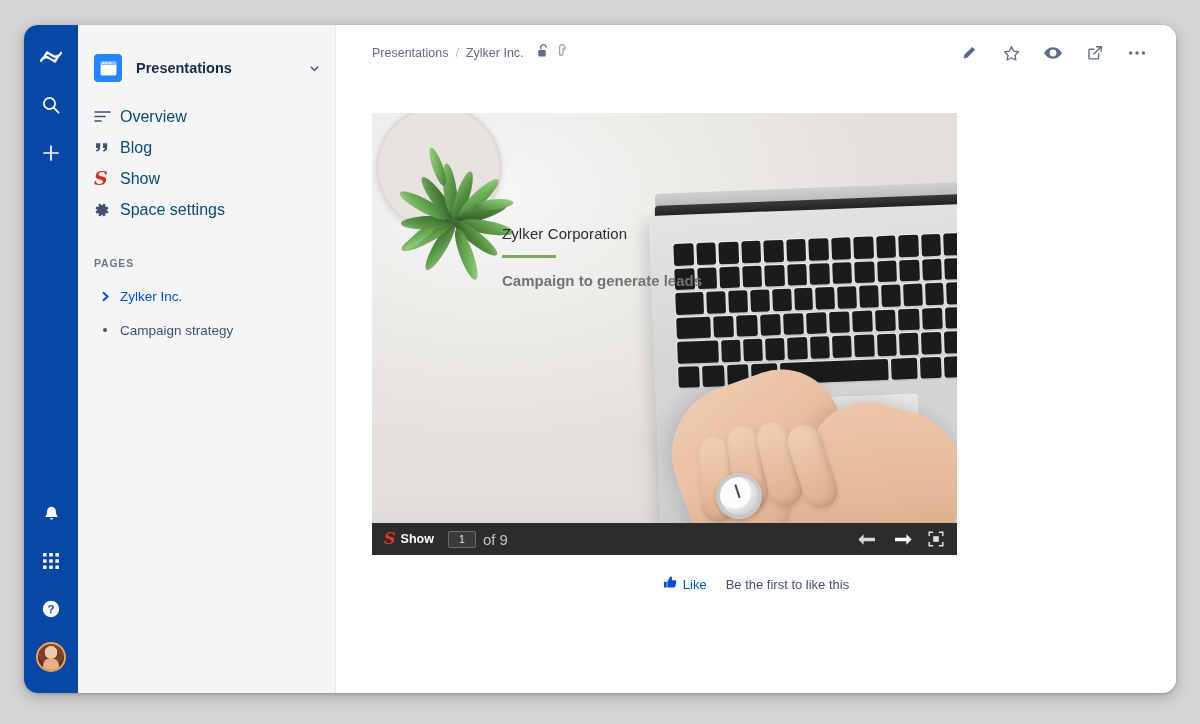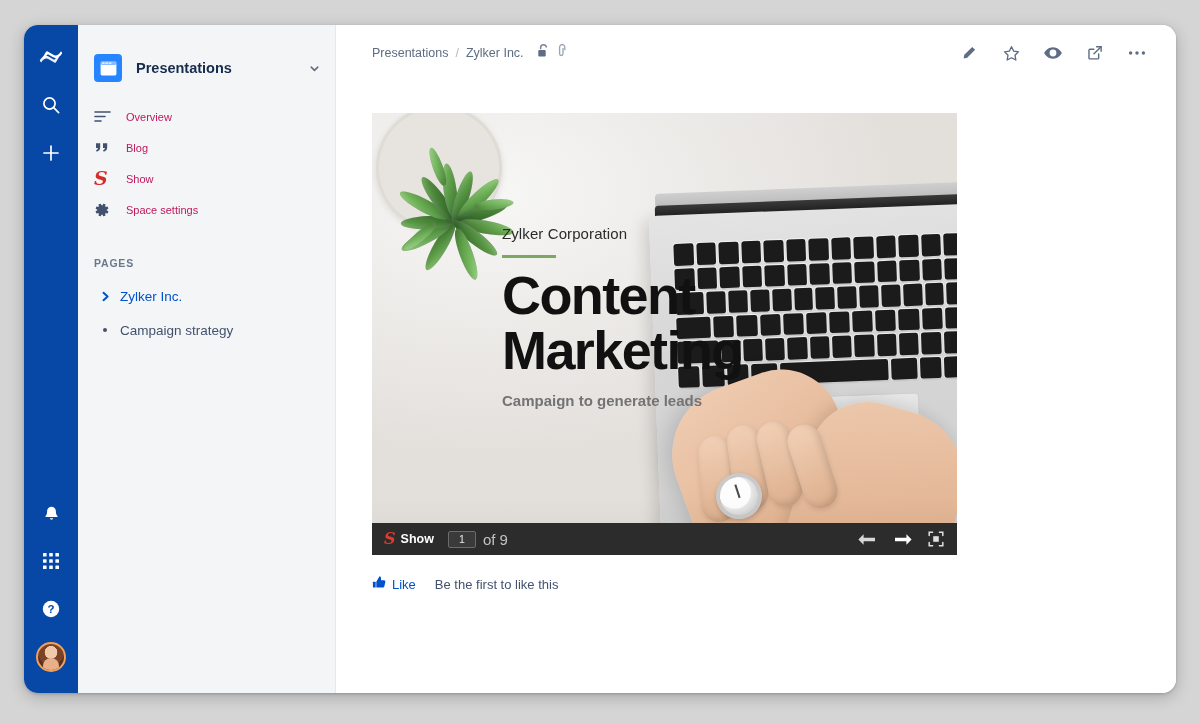--- a/index.html
+++ b/index.html
@@ -87,22 +87,22 @@
     height: 31px;
     padding-left: 16px;
     cursor: pointer;
   }
   .nav-icon {
     width: 26px; flex: 0 0 26px;
     display: flex; align-items: center; justify-content: flex-start;
     color: #42526e;
   }
   .nav-label {
-    font-size: 11px; color: #be185d;
-    margin-left: 6px;
+    font-size: 16px; color: #0c4a6e;
+    margin-left: 0;
   }
   .show-s {
     font-family: "DejaVu Serif", serif;
     color: #d32d27; font-size: 19px; font-weight: 700;
     font-style: italic; line-height: 1;
   }
 
   #pages-label {
     font-size: 10.5px; font-weight: 700; letter-spacing: .8px;
     color: #6b778c; padding-left: 16px;
@@ -338,21 +338,21 @@
   }
   .nav-arrow { color: #d8d8d8; cursor: pointer; display: flex; }
   #fullscreen-btn {
     width: 22px; height: 22px; display: flex;
     align-items: center; justify-content: center; cursor: pointer;
   }
 
   
   #like-row {
     display: flex; align-items: center;
-    margin-top: 20px; gap: 19px;
+    margin-top: 20px; gap: 19px; justify-content: center;
   }
   #like-button {
     display: flex; align-items: center; gap: 5px;
     cursor: pointer; color: #0052cc;
   }
   #like-label { font-size: 13px; color: #0052cc; }
   #like-status { font-size: 13px; color: #42526e; }
 </style>
 </head>
 <body>
@@ -675,24 +675,20 @@
             <div class="finger" style="left:68px; top:2px;  transform:rotate(-3deg);"></div>
             <div class="finger" style="left:100px;top:10px; transform:rotate(-8deg);"></div>
           </div>
           <div class="watch"></div>
           <div class="desk-shadow"></div>
         </div>
 
         <div id="slide-text">
           <div id="slide-company">Zylker Corporation</div>
           <div id="slide-rule"></div>
-          <div id="slide-headline">
-            <div>Content</div>
-            <div>Marketing</div>
-          </div>
           <div id="slide-sub">Campaign to generate leads</div>
         </div>
 
         <div id="viewer-bar">
           <div id="viewer-brand">
             <span id="viewer-brand-s">S</span>
             <span id="viewer-brand-text">Show</span>
           </div>
           <div id="page-input">1</div>
           <div id="page-of">of 9</div>

